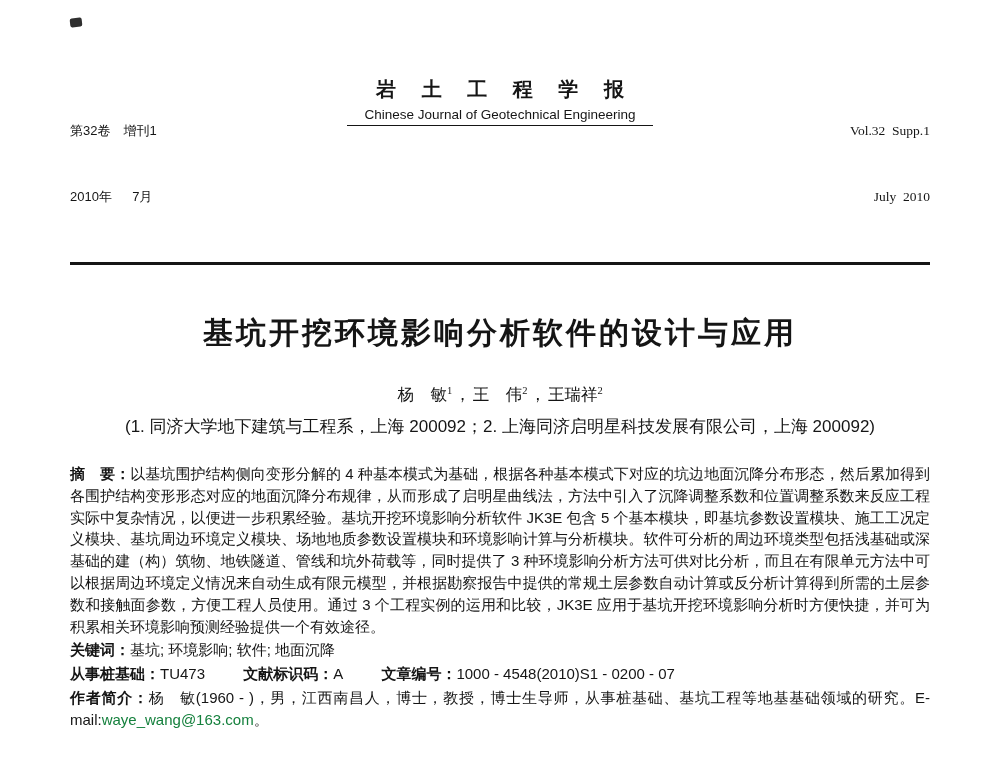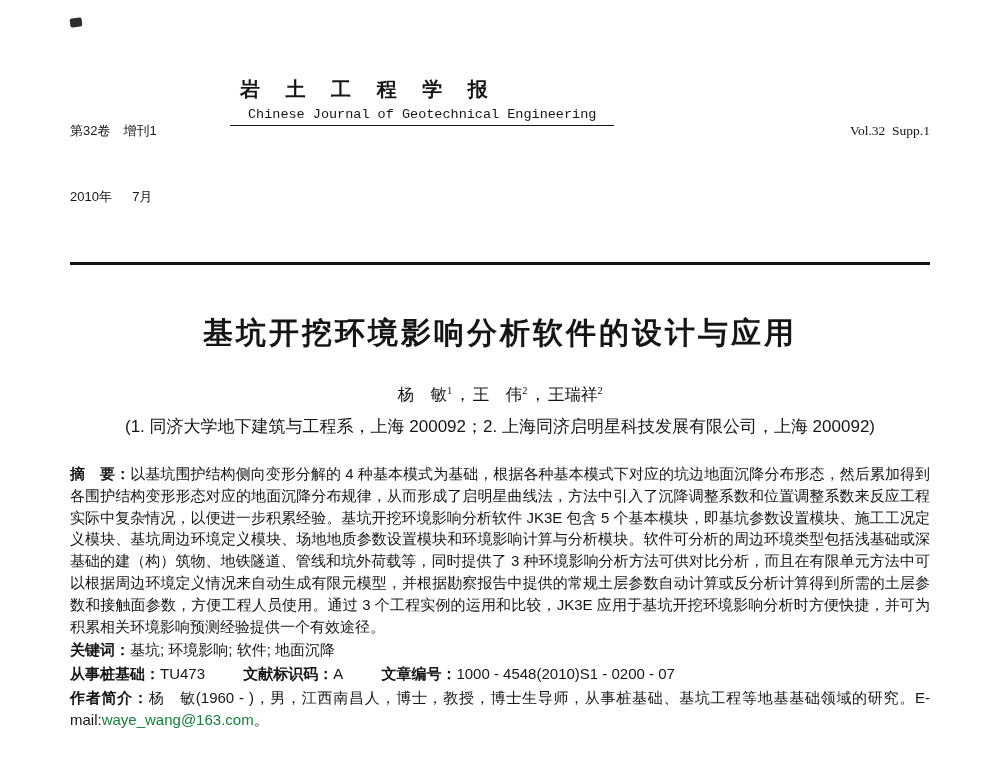--- a/index.html
+++ b/index.html
@@ -35,30 +35,31 @@
     align-items: flex-start;
   }
   .jh-left {
     width: 160px;
     font-size: 13px;
     line-height: 22px;
     white-space: pre;
   }
   .jh-center {
     flex: 1;
+    text-align: center;
   }
   .jh-cn {
     font-size: 20px;
     font-weight: bold;
     letter-spacing: 10px;
     text-indent: 10px; 
   }
   .jh-en {
     display: inline-block;
-    font-family: Liberation Mono, monospace;
+    font-family: Liberation Sans, sans-serif;
     font-size: 13.5px;
     margin-top: 4px;
     padding: 0 18px 3px 18px;
     border-bottom: 1.5px solid #151515;
   }
   .jh-right {
     width: 160px;
     font-size: 13.5px;
     line-height: 22px;
     text-align: right;
@@ -134,20 +135,21 @@
     <div class="jh-left">
       <div>第32卷　增刊1</div>
       <div>2010年　  7月</div>
     </div>
     <div class="jh-center">
       <div class="jh-cn">岩 土 工 程 学 报</div>
       <div class="jh-en">Chinese Journal of Geotechnical Engineering</div>
     </div>
     <div class="jh-right">
       <div>Vol.32  Supp.1</div>
+      <div>July  2010</div>
     </div>
   </header>
 
   <hr class="header-rule">
 
   <h1 class="title-cn">基坑开挖环境影响分析软件的设计与应用</h1>
 
   <div class="authors">
     <span class="author"><span>杨　敏</span><sup>1</sup></span><span>，</span><span class="author"><span>王　伟</span><sup>2</sup></span><span>，</span><span class="author"><span>王瑞祥</span><sup>2</sup></span>
   </div>

